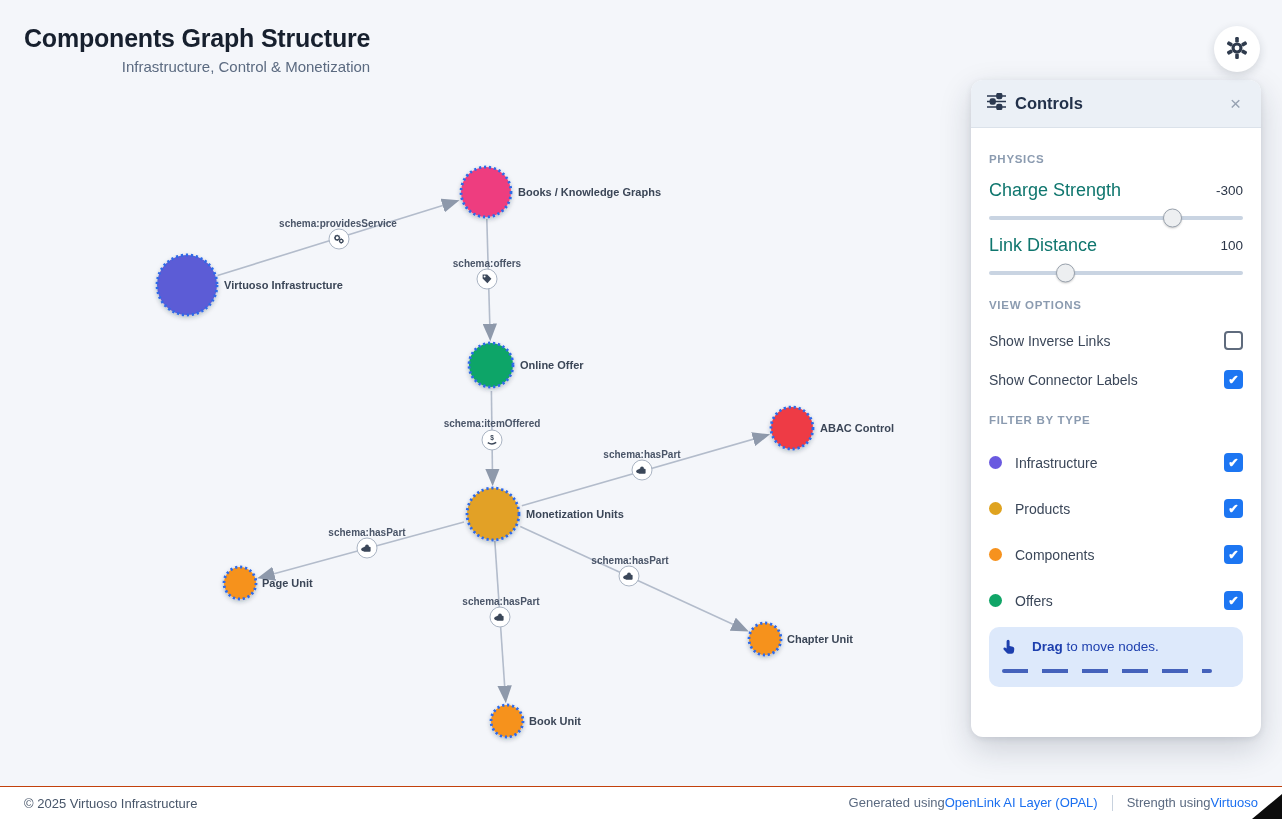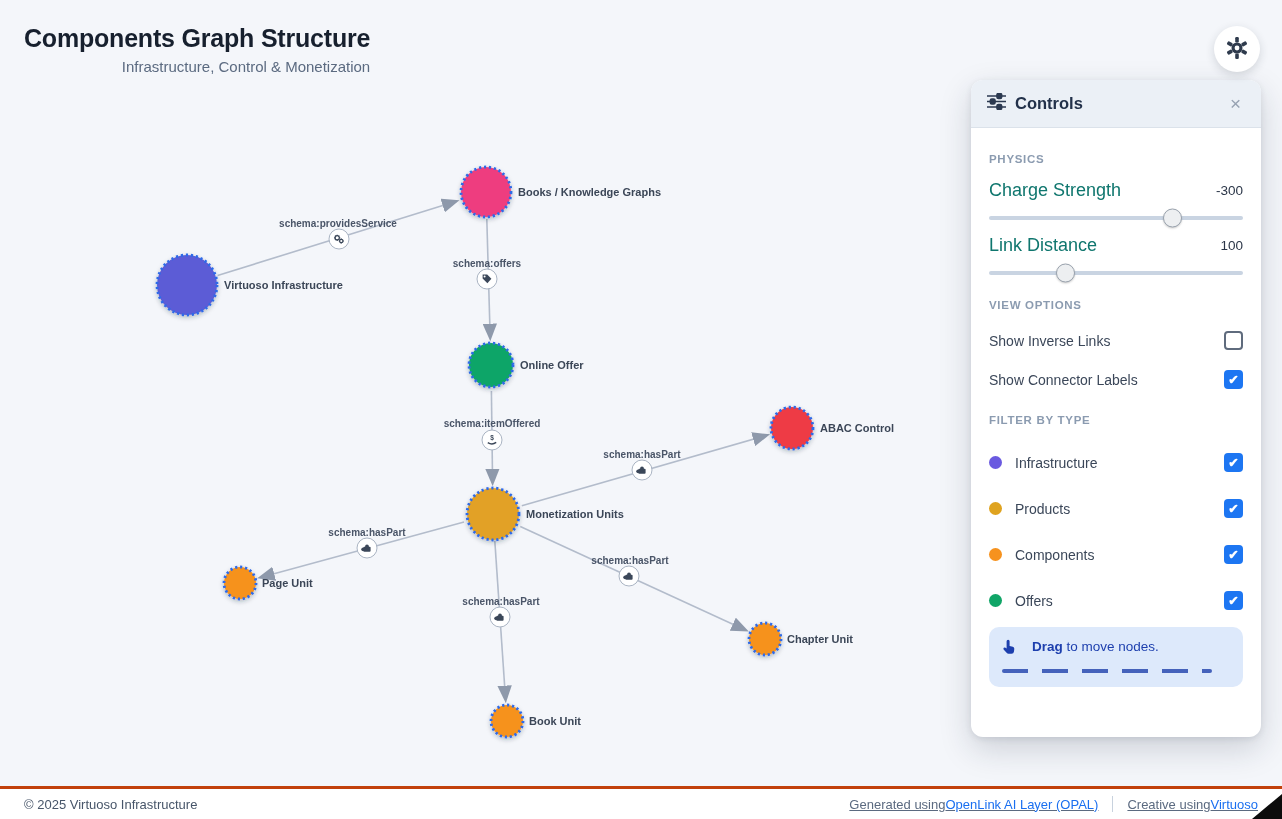--- a/index.html
+++ b/index.html
@@ -66,24 +66,24 @@
   .hint-line { display:flex; gap:17px; }
   .hint-bold { font-weight:800; }
   .hint-frag {
     margin-top:12px; height:4px; width:92%;
     background:repeating-linear-gradient(90deg,#2a4ab0 0 26px, transparent 26px 40px);
     border-radius:2px; opacity:.85;
   }
   
   .footer {
     position:absolute; left:0; right:0; bottom:0; height:33px; background:#fff;
-    border-top:3px solid #c2410c; display:flex; align-items:center; padding:0 24px;
+    border-top:1px solid #c2410c; display:flex; align-items:center; padding:0 24px;
     font-size:13px; color:#475569; z-index:25;
   }
-  .footer-right { margin-left:auto; display:flex; align-items:center; color:#5b6a80;text-decoration:underline; }
+  .footer-right { margin-left:auto; display:flex; align-items:flex-start; color:#5b6a80; }
   .footer a { color:#1a6ff0; text-decoration:none; }
   .footer-divider { width:1px; height:16px; background:#c8d2de; margin:0 14px; }
   .corner-triangle {
     position:absolute; right:0; bottom:0; width:0; height:0; z-index:40;
     border-left:30px solid transparent; border-bottom:25px solid #0c0c0c;
   }
 </style>
 </head>
 <body>
 
@@ -327,17 +327,17 @@
     </div>
   </div>
 </div>
 
 <div class="footer">
   <span>© 2025 Virtuoso Infrastructure</span>
   <span class="footer-right">
     <span>Generated using </span>
     <a href="#">OpenLink AI Layer (OPAL)</a>
     <span class="footer-divider"></span>
-    <span>Creative using </span>
+    <span>Strength using </span>
     <a href="#">Virtuoso</a>
   </span>
 </div>
 <div class="corner-triangle"></div>
 
 </body></html>

